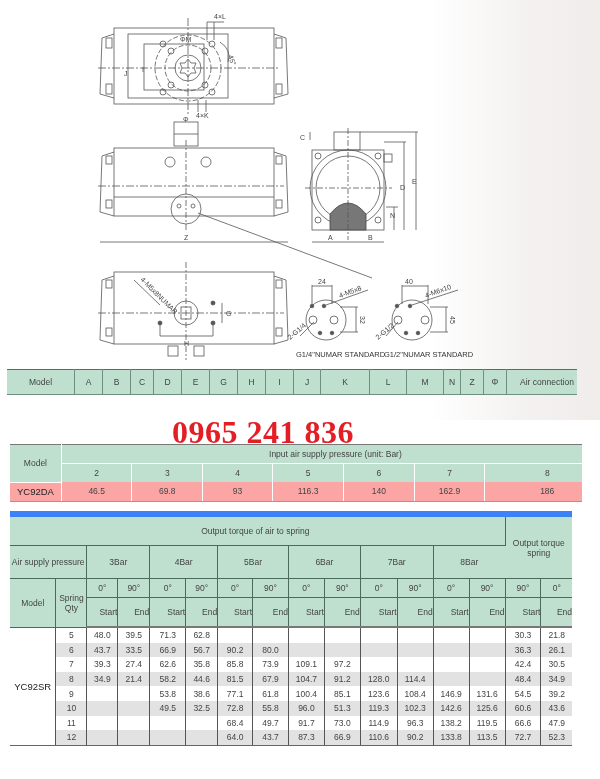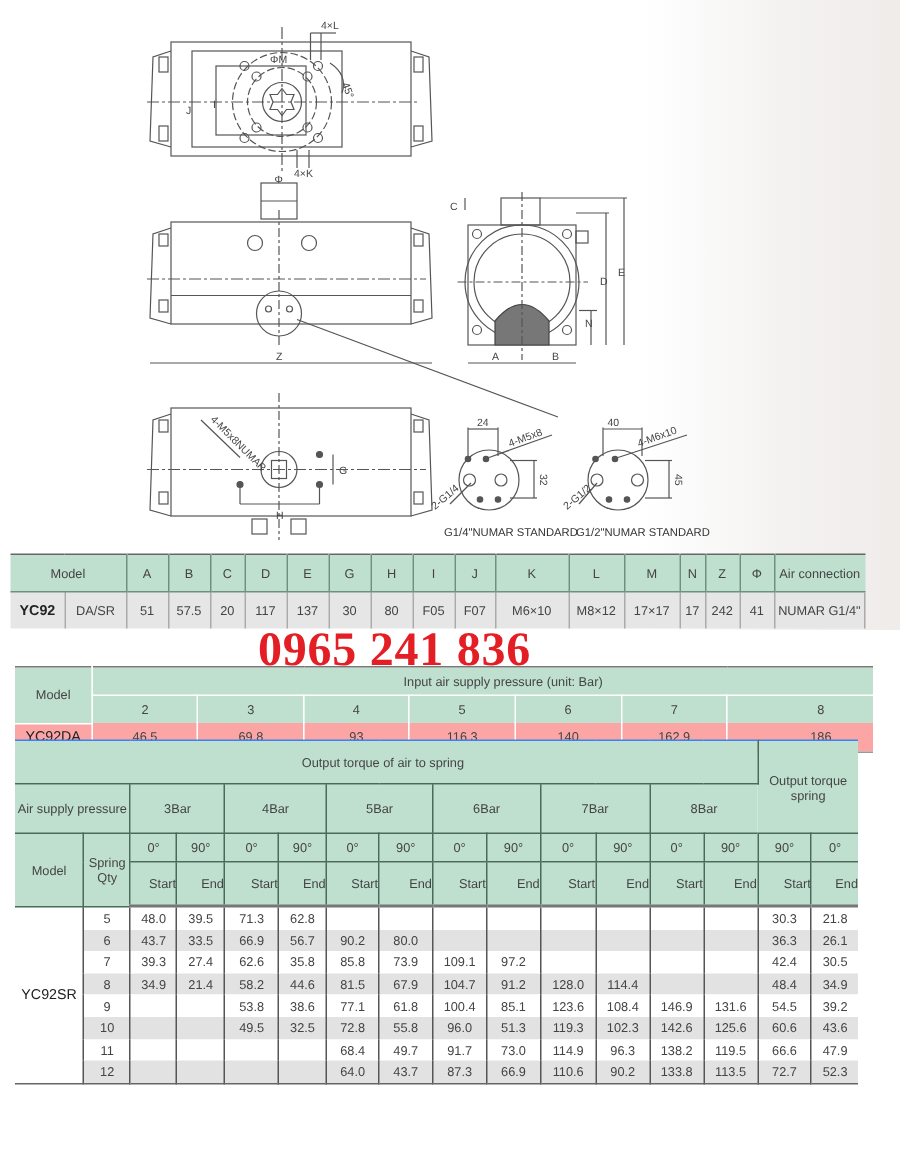--- a/index.html
+++ b/index.html
@@ -22,39 +22,39 @@
   td, th { text-align:center; font-weight:normal; padding:0; }
   .hdr { background:#bfe0cf; }
   .row-a { background:#ffffff; }
   .row-b { background:#e2e2e2; }
 
   
   #t1 { left:7px; top:369px; width:570px; border-top:1px solid #666; }
   #t1 td { height:24px; border-right:1px solid #6f8f80; }
   #t1 tr.hdr td { border-bottom:1px solid #6f8f80; }
   #t1 tr.data td { background:#e6e6e6; border-right:1px solid #aaa; }
-  #t1 td:last-child { border-right:none; }
+  #t1 td:last-child { border-right:none;padding-left:10px; }
   .model-strong { font-weight:bold; color:#222; font-size:9.5px; }
 
   .phone {
     position:absolute; left:172px; top:414px;
     font-family:"Liberation Serif", serif; font-weight:bold;
     font-size:32px; color:#e31e24; letter-spacing:0.5px; line-height:36px;
   }
 
   
   #t2 { left:10px; top:444px; width:572px; border-top:1px solid #777; }
   #t2 td { border-right:1px solid #fff; }
   #t2 .h1 td { height:18px; border-bottom:1px solid #fff; }
   #t2 .h2 td { height:18px; }
   #t2 .data td { height:18px; background:#fca5a5; border-right:1px solid #fff; border-bottom:1px solid #999; }
   #t2 td:last-child { border-right:none;padding-left:27px; }
 
   
-  #t3 { left:10px; top:493px; width:562px; border-top:1px solid #3b82f6; }
+  #t3 { left:10px; top:511px; width:562px; border-top:6px solid #3b82f6; }
   #t3 td { border-right:1px solid #4a6a5b; }
   #t3 .hdr td { border-bottom:1px solid #4a6a5b; }
   #t3 .r1 td { height:28px; }
   #t3 .r2 td { height:32px; }
   #t3 .r3 td { height:18px; }
   #t3 .r4 td { height:28px; }
   #t3 .r4 td { border-bottom:2px solid #777;text-align:right; }
   #t3 .data td { height:14.6px; border-right:1px solid #555; font-size:8.5px; }
   #t3 .data:last-child td { border-bottom:1px solid #666; }
   #t3 td.model-cell { background:#fff; font-size:9.5px; color:#222; border-bottom:1px solid #666; }
@@ -248,40 +248,20 @@
     <td style="width:27px">I</td>
     <td style="width:26px">J</td>
     <td style="width:48px">K</td>
     <td style="width:36px">L</td>
     <td style="width:36px">M</td>
     <td style="width:16px">N</td>
     <td style="width:22px">Z</td>
     <td style="width:22px">Φ</td>
     <td style="width:60px">Air connection</td>
   </tr>
-  <tr class="data">
-    <td class="model-strong">YC92</td>
-    <td>DA/SR</td>
-    <td>51</td>
-    <td>57.5</td>
-    <td>20</td>
-    <td>117</td>
-    <td>137</td>
-    <td>30</td>
-    <td>80</td>
-    <td>F05</td>
-    <td>F07</td>
-    <td>M6×10</td>
-    <td>M8×12</td>
-    <td>17×17</td>
-    <td>17</td>
-    <td>242</td>
-    <td>41</td>
-    <td>NUMAR G1/4"</td>
-  </tr>
 </tbody>
   </table>
 
 <div class="phone">0965 241 836</div>
 
 <table id="t2">
   <tbody>
       <tr class="hdr h1">
     <td rowspan="2" style="width:52px">Model</td>
     <td colspan="7">Input air supply pressure (unit: Bar)</td>

